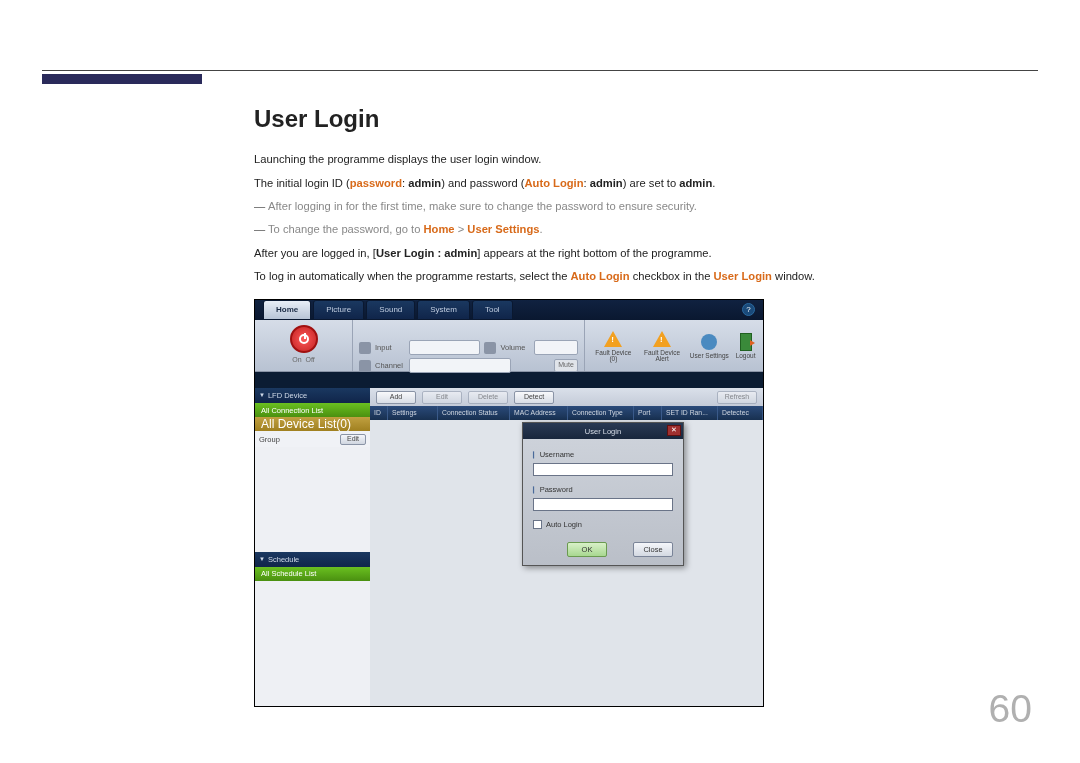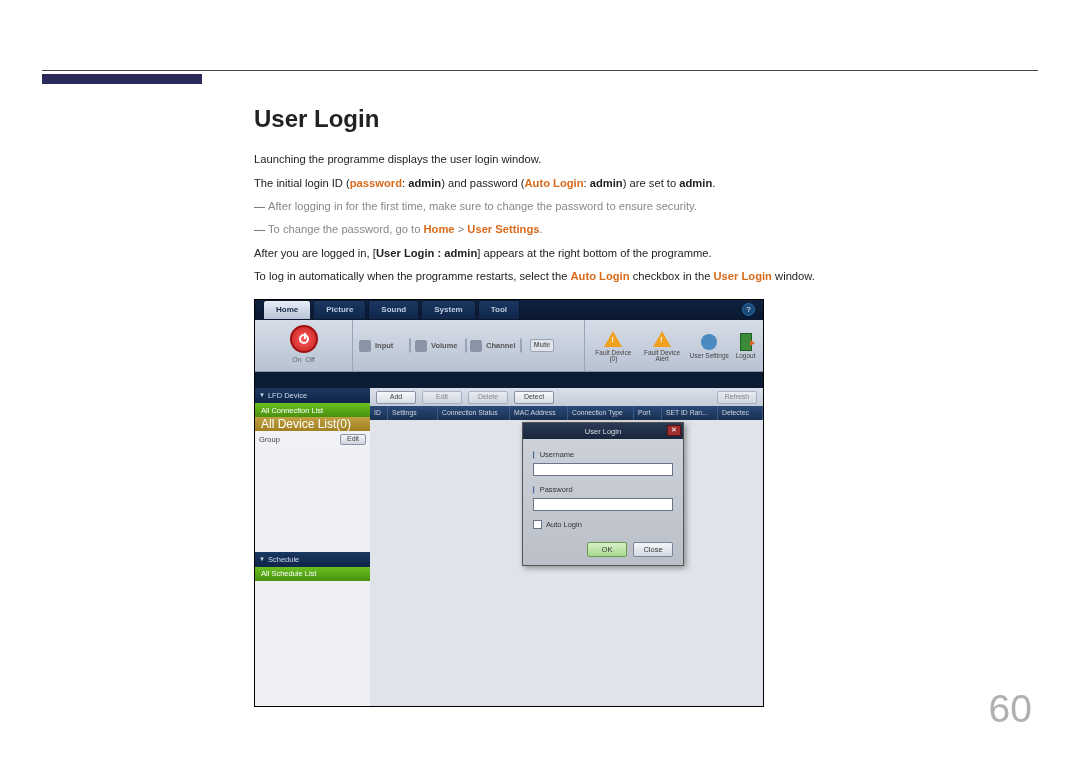--- a/index.html
+++ b/index.html
@@ -104,21 +104,20 @@
     gap: 2px;
     position: relative;
   }
   .app-tab {
     padding: 3px 12px;
     background: linear-gradient(#1a3860, #10254a);
     border-radius: 3px 3px 0 0;
     color: #c0cde0;
     font-size: 8px;
     border: 1px solid #0a1830;
-    font-weight: bold;
   }
   .app-tab.active {
     background: linear-gradient(#e8eef7, #b8c4d6);
     color: #1a2a44;
     font-weight: bold;
   }
   .help-circle {
     position: absolute; right: 8px; top: 3px;
     width: 13px; height: 13px; border-radius: 50%;
     background: #1a4a7a; color:#fff; font-size:8px;
@@ -146,24 +145,24 @@
     border: 2px solid #a01010;
     display:flex; align-items:center; justify-content:center;
     color:#fff; font-weight:bold;
   }
   .power-inner { width: 10px; height:10px; border: 2px solid #fff; border-radius:50%; position:relative;}
   .power-inner::after { content:""; position:absolute; top:-3px; left:3px; width:2px; height:6px; background:#fff;}
   .switch-row { display:flex; gap:4px; font-size:7px; color:#666;}
   .ribbon-mid {
     flex: 1;
     display: flex;
-    padding: 4px 6px;
+    flex-direction: column;
+    padding: 20px 6px;
     gap: 3px;
     border-right: 1px solid #9aa4b6;
-    font-weight: bold;
   }
   .rb-row { display:flex; gap:4px; align-items:center;}
   .rb-icon { width:12px; height:12px; background:#8a94a6; border-radius:2px; display:inline-block;}
   .rb-select {
     flex:1; height: 15px; background:#f2f4f8; border:1px solid #9aa4b6;
     border-radius: 2px;
   }
   .rb-label { font-size:7.5px; color:#555; min-width:30px;}
   .rb-vol-btn { width:24px; height:13px; background:#e0e4ea; border:1px solid #9aa4b6; border-radius:2px; font-size:7px; color:#666; display:flex; align-items:center; justify-content:center;}
 
@@ -316,21 +315,21 @@
   }
   .ld-auto { display:flex; align-items:center; gap:4px;}
   .ld-chk { width:9px; height:9px; border:1px solid #6a7488; background:#fff;}
   .ld-btns { display:flex; justify-content:flex-end; gap:6px; margin-top:4px;}
   .ld-btn {
     width:40px; height:15px;
     background: linear-gradient(#f4f6fa, #d4d9e2);
     border:1px solid #7a8498;
     border-radius:2px;
     font-size:7.5px; color:#333;
-    display:flex; align-items:center; justify-content:center;
+    display:flex; align-items:center; justify-content:center;margin-left:20px;
   }
   .ld-btn.ok { background: linear-gradient(#d8f0c8, #a8d890); border-color:#6a9a50;}
 </style>
 </head>
 <body>
 
 <div class="top-rule"></div>
 <div class="left-bar"></div>
 
 <div class="content">

